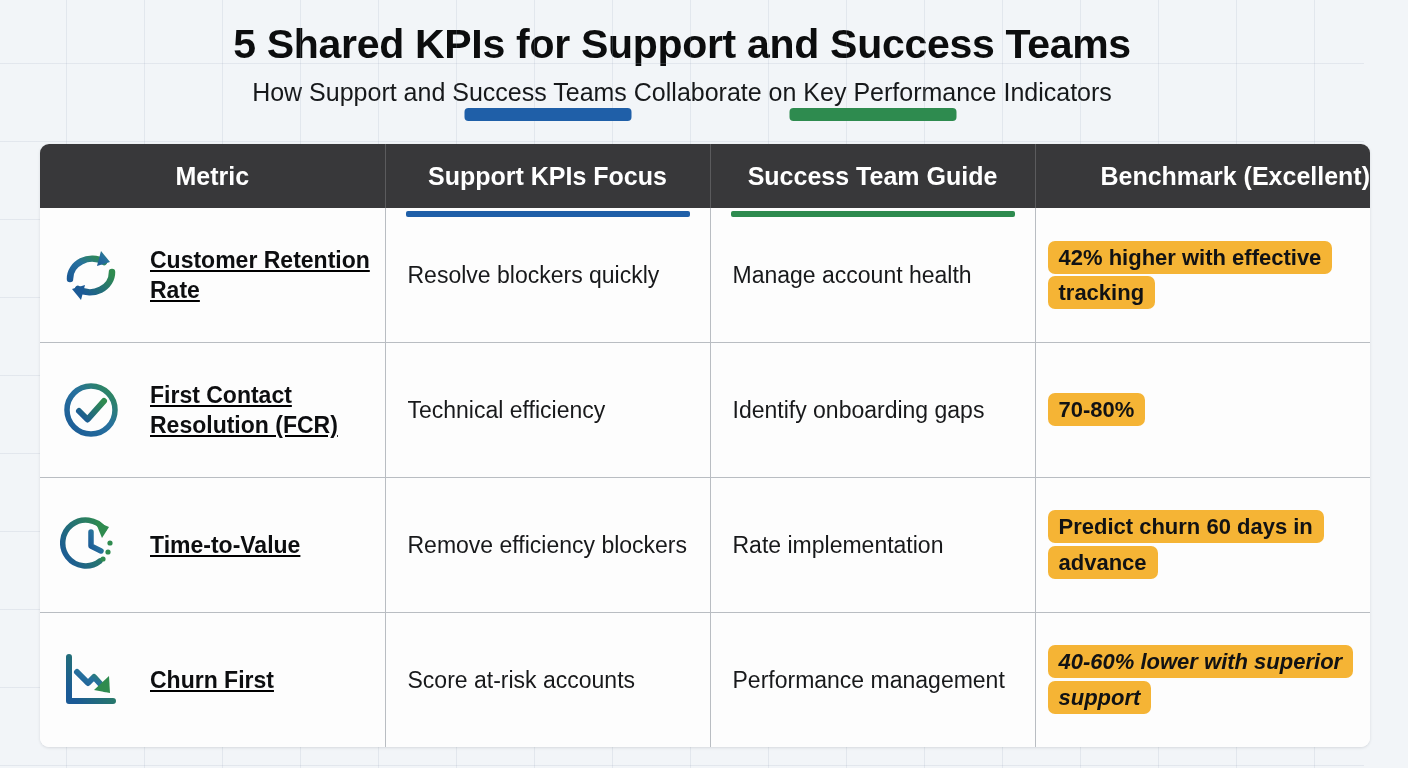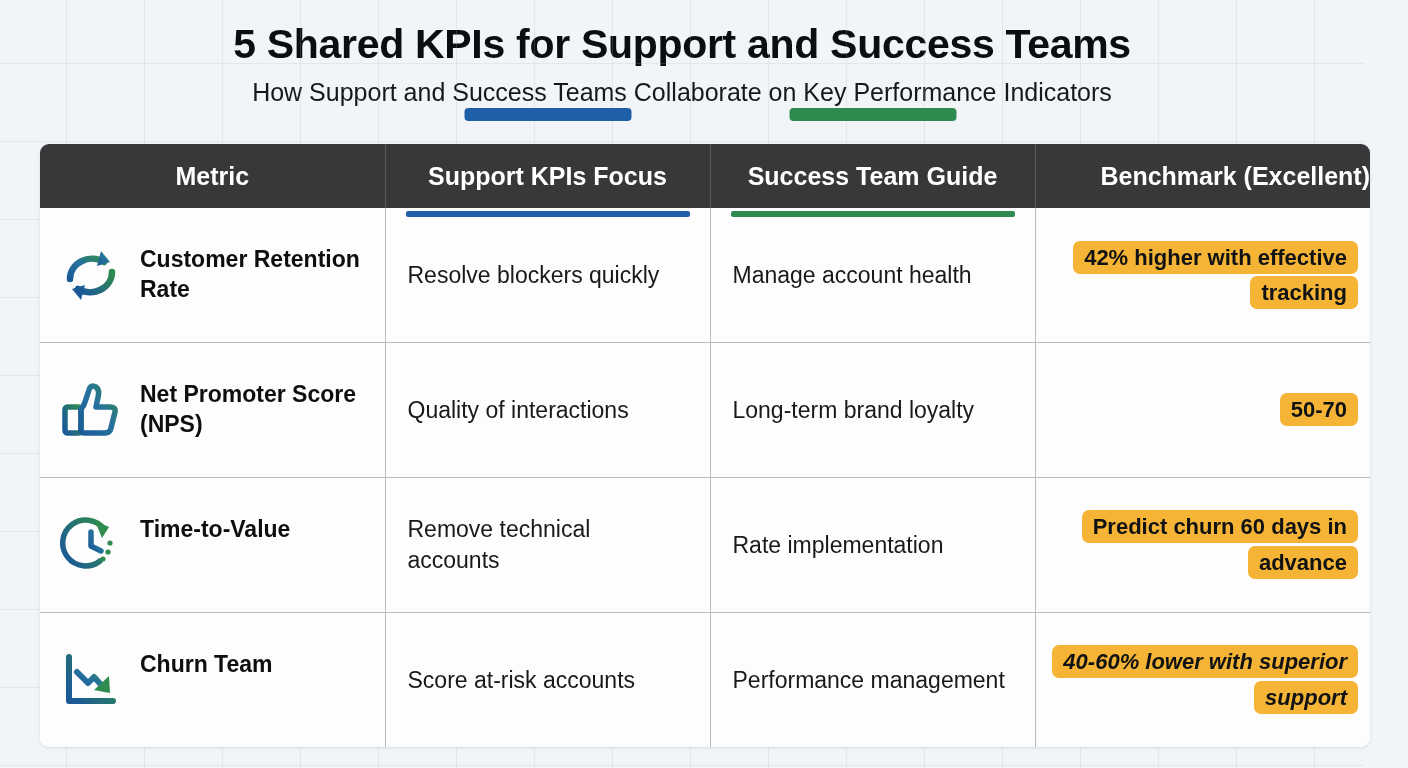--- a/index.html
+++ b/index.html
@@ -139,21 +139,23 @@
     background: #fdfdfd;
     vertical-align: middle;
   }
   tbody td:last-child { border-right: none; }
   tbody tr:last-child td { border-bottom: none; }
 
   
   .metric-cell { padding: 0 14px 0 18px; }
   .metric-wrap {
     display: flex;
-    gap: 16px;
+    align-items: center;
+    gap: 26px;
+    text-decoration: underline;
   }
   .metric-icon {
     flex: 0 0 auto;
     width: 66px;
     height: 62px;
     display: flex;
     align-items: center;
     justify-content: center;
   }
   .metric-icon svg { display: block; }
@@ -169,21 +171,21 @@
     text-align: left;
     font-size: 23px;
     font-weight: normal;
     color: #18191b;
     line-height: 1.33;
     padding: 8px 22px;
   }
 
   
   .bench-cell {
-    text-align: right;
+    text-align: left;
     padding: 0 12px;
     margin-left: 36px;
   }
   .bench-badge {
     display: inline;
     font-size: 22px;
     font-weight: bold;
     color: #111214;
     background: #f5b435;
     line-height: 1.62;
@@ -267,74 +269,74 @@
               <span class="metric-label">Customer Retention Rate</span>
             </div>
           </td>
           <td class="focus-cell">Resolve blockers quickly</td>
           <td class="focus-cell">Manage account health</td>
           <td class="bench-cell">
             <span class="bench-badge">42% higher with effective tracking</span>
           </td>
         </tr>
 
+
         <tr>
           <td class="metric-cell">
             <div class="metric-wrap">
               <span class="metric-icon">
                 <svg width="62" height="58" viewBox="0 0 62 58" fill="none">
-                  <rect x="5" y="26" width="16" height="26" rx="2.5" stroke="url(#iconGrad2)" stroke-width="5.5" fill="none"></rect>
-                  <path d="M21 28 L21 49 Q21 52 25 52 L45 52 Q50 52 51 47 L55 31 Q56 26 50 26 L36 26 L38.5 14 Q39.5 6 33 5 Q30 5 29 9 L25 21 Q24 25 21 28 Z" stroke="url(#iconGrad)" stroke-width="5.5" stroke-linejoin="round" fill="none"></path>
+                  <circle cx="31" cy="29" r="24" stroke="url(#iconGrad)" stroke-width="5.5" fill="none"></circle>
+                  <path d="M19 30 L27.5 38.5 L44 20" stroke="url(#iconGrad2)" stroke-width="6" stroke-linecap="round" stroke-linejoin="round" fill="none"></path>
                 </svg>
               </span>
-              <span class="metric-label">Net Promoter Score (NPS)</span>
+              <span class="metric-label">First Contact Resolution (FCR)</span>
             </div>
           </td>
-          <td class="focus-cell">Quality of interactions</td>
-          <td class="focus-cell">Long-term brand loyalty</td>
+          <td class="focus-cell">Technical efficiency</td>
+          <td class="focus-cell">Identify onboarding gaps</td>
           <td class="bench-cell">
-            <span class="bench-badge">50-70</span>
-          </td>
-        </tr>
-
+            <span class="bench-badge">70-80%</span>
+          </td>
+        </tr>
 
         <tr>
           <td class="metric-cell">
             <div class="metric-wrap">
               <span class="metric-icon">
                 <svg width="62" height="58" viewBox="0 0 62 58" fill="none">
                   <path d="M44 13 A23 23 0 1 0 40 45" stroke="url(#iconGrad2)" stroke-width="5.5" stroke-linecap="round" fill="none"></path>
                   <path d="M35 5 L49 11 L42 22 Z" fill="#2f8b4f"></path>
                   <path d="M31 16 L31 30 L41 35" stroke="url(#iconGrad)" stroke-width="5.5" stroke-linecap="round" stroke-linejoin="round" fill="none"></path>
                   <circle cx="50" cy="27" r="2.6" fill="#2f8b4f"></circle>
                   <circle cx="48" cy="36" r="2.6" fill="#2f8b4f"></circle>
                   <circle cx="43" cy="43" r="2.6" fill="#2f8b4f"></circle>
                 </svg>
               </span>
               <span class="metric-label">Time-to-Value</span>
             </div>
           </td>
-          <td class="focus-cell">Remove technical accounts</td>
+          <td class="focus-cell">Remove efficiency blockers</td>
           <td class="focus-cell">Rate implementation</td>
           <td class="bench-cell">
             <span class="bench-badge">Predict churn 60 days in advance</span>
           </td>
         </tr>
 
         <tr>
           <td class="metric-cell">
             <div class="metric-wrap">
               <span class="metric-icon">
                 <svg width="62" height="58" viewBox="0 0 62 58" fill="none">
                   <path d="M9 6 L9 50 L53 50" stroke="url(#iconGrad2)" stroke-width="6" stroke-linecap="round" stroke-linejoin="round" fill="none"></path>
                   <path d="M17 21 L28 32 L34 26 L45 38" stroke="url(#iconGrad)" stroke-width="6" stroke-linecap="round" stroke-linejoin="round" fill="none"></path>
                   <path d="M49 25 L50 42 L34 39 Z" fill="#2f8b4f"></path>
                 </svg>
               </span>
-              <span class="metric-label">Churn Team</span>
+              <span class="metric-label">Churn First</span>
             </div>
           </td>
           <td class="focus-cell">Score at-risk accounts</td>
           <td class="focus-cell">Performance management</td>
           <td class="bench-cell">
             <span class="bench-badge">40-60% lower with superior support</span>
           </td>
         </tr>
 
       </tbody>

